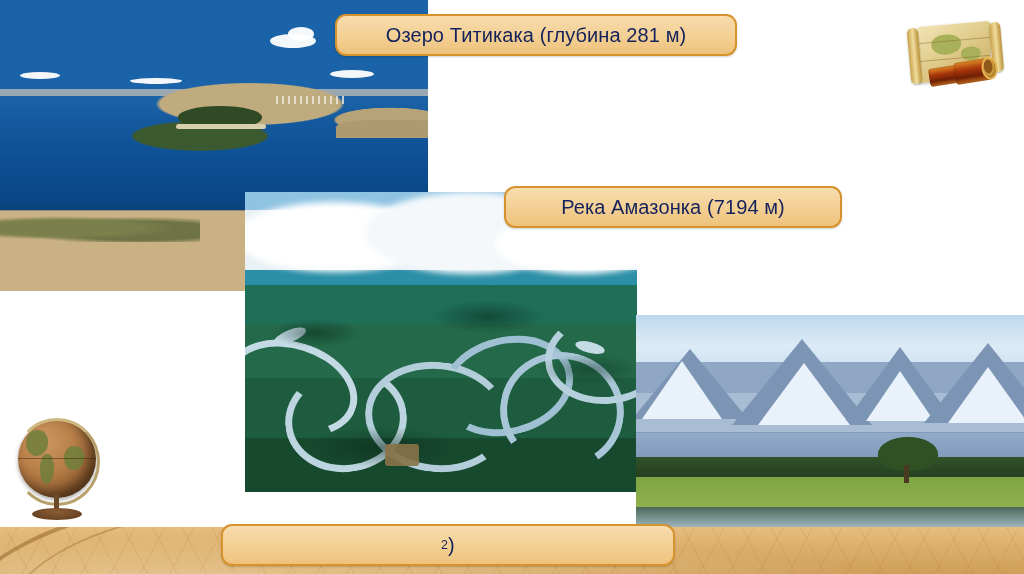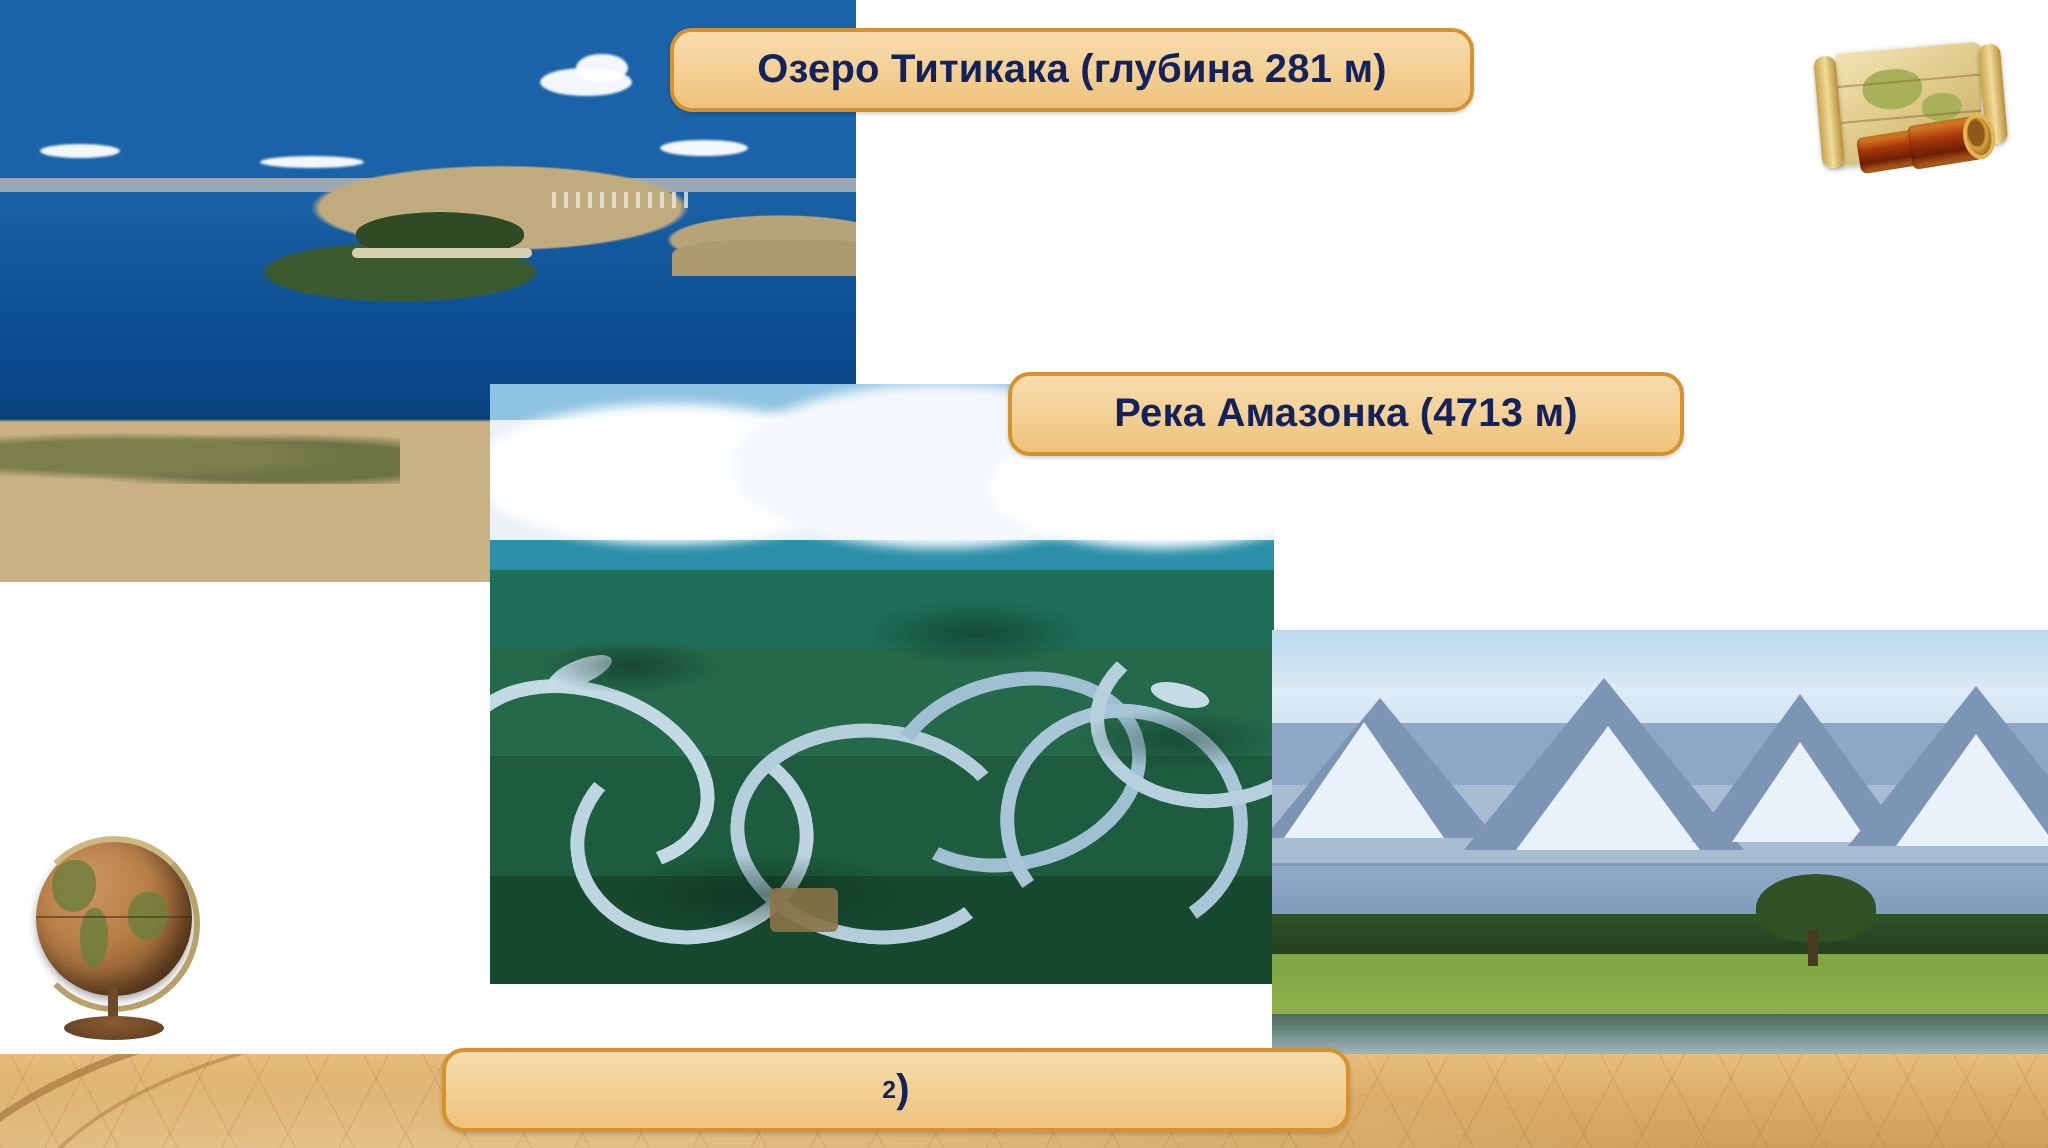--- a/index.html
+++ b/index.html
@@ -123,21 +123,21 @@
   }
 
   
   .label {
     position: absolute;
     box-sizing: border-box;
     background: linear-gradient(180deg,#f7dcae 0%, #f3cf92 55%, #eec27c 100%);
     border: 2px solid #d6922c;
     border-radius: 11px;
     color: #14225c;
-    font-weight: bold;
+    font-weight: normal;
     font-family: "Liberation Sans", sans-serif;
     letter-spacing: .1px;
     display: flex;
     align-items: center;
     justify-content: center;
     box-shadow: 0 1px 2px rgba(0,0,0,.18);
     white-space: nowrap;
   }
   #label-titicaca { left: 335px; top: 14px;  width: 402px; height: 42px; font-size: 20px; }
   #label-amazon   { left: 504px; top: 186px; width: 338px; height: 42px; font-size: 20px; }
@@ -306,21 +306,21 @@
     <div class="merid"></div>
     <div class="g-stem"></div>
     <div class="g-base"></div>
   </div>
 
   <div class="label" id="label-titicaca">
     <span>Озеро Титикака (глубина 281 м)</span>
   </div>
 
   <div class="label" id="label-amazon">
-    <span>Река Амазонка (4713 м)</span>
+    <span>Река Амазонка (7194 м)</span>
   </div>
 
   <div class="label" id="label-fuego">
       <sup>2</sup>
       <span>)</span>
   </div>
 
 </div>
 
 </body></html>

